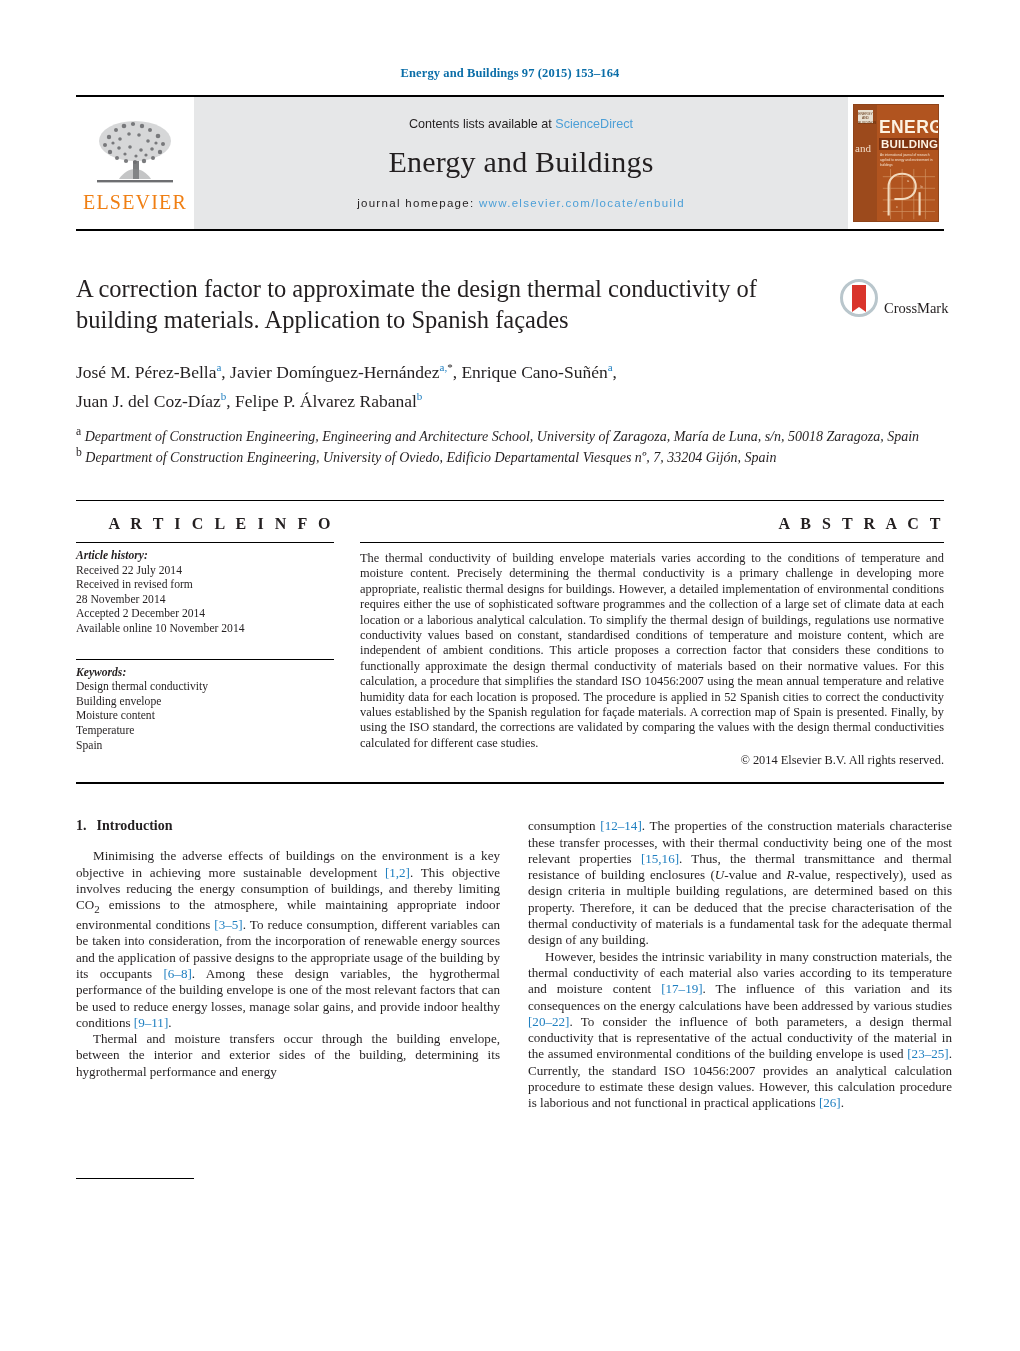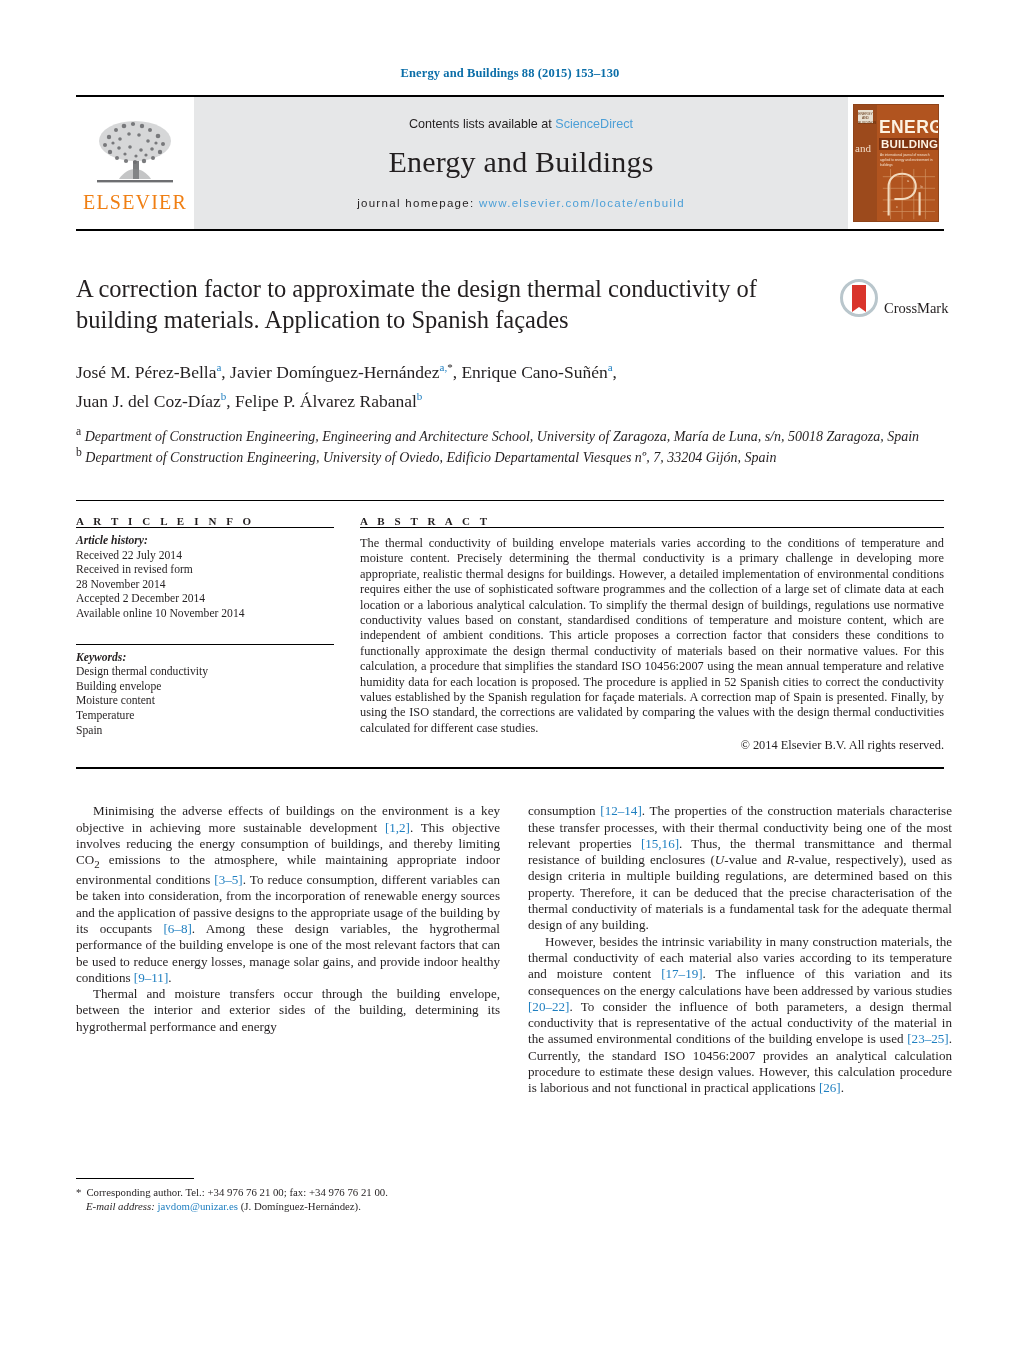--- a/index.html
+++ b/index.html
@@ -212,23 +212,25 @@
     border-top: 1.6px solid #000;
     padding-top: 14px;
     display: flex;
     gap: 26px;
   }
   .col-info { width: 258px; flex: 0 0 258px; }
   .col-abs  { flex: 1 1 auto; }
   .sec-head {
     font-family: "Liberation Serif", serif;
     font-weight: bold;
-    font-size: 11px;
+    font-size: 16px;
     letter-spacing: 3.6px;
     color: #231f20;
+    margin-bottom: 9px;
+    text-align: right;
   }
   .rule { border-top: 1.1px solid #000; }
   .info-body {
     font-family: "Liberation Serif", serif;
     font-size: 11.6px;
     line-height: 14.6px;
     color: #231f20;
     padding-top: 6px;
   }
   .info-body .lbl { font-style: italic; font-weight: bold; }
@@ -314,21 +316,21 @@
     line-height: 14.5px;
     color: #231f20;
   }
   .doi-link { color: #1f7fc0; text-decoration: none; }
 </style>
 </head>
 <body>
 
 <div class="page">
 
-  <div class="running-head">Energy and Buildings 88 (2015) 153–130</div>
+  <div class="running-head">Energy and Buildings 97 (2015) 153–164</div>
 
   <div class="masthead">
 
     <div class="elsevier-logo">
       <svg class="tree-svg" width="92" height="74" viewBox="0 0 92 74">
         <g fill="#6d6e71">
           <ellipse cx="46" cy="24" rx="36" ry="20" fill="#8a8c8e" opacity="0.35"></ellipse>
           <path d="M44 44 L44 62 L50 62 L50 44 Z" fill="#7b7d7f"></path>
           <path d="M30 62 C34 56 40 52 46 52 C52 52 58 56 62 62 Z" fill="#8a8c8e" opacity="0.5"></path>
           <g opacity="0.9">
@@ -461,20 +463,23 @@
       <div class="abstract-text">The thermal conductivity of building envelope materials varies according to the conditions of temperature and moisture content. Precisely determining the thermal conductivity is a primary challenge in developing more appropriate, realistic thermal designs for buildings. However, a detailed implementation of environmental conditions requires either the use of sophisticated software programmes and the collection of a large set of climate data at each location or a laborious analytical calculation. To simplify the thermal design of buildings, regulations use normative conductivity values based on constant, standardised conditions of temperature and moisture content, which are independent of ambient conditions. This article proposes a correction factor that considers these conditions to functionally approximate the design thermal conductivity of materials based on their normative values. For this calculation, a procedure that simplifies the standard ISO 10456:2007 using the mean annual temperature and relative humidity data for each location is proposed. The procedure is applied in 52 Spanish cities to correct the conductivity values established by the Spanish regulation for façade materials. A correction map of Spain is presented. Finally, by using the ISO standard, the corrections are validated by comparing the values with the design thermal conductivities calculated for different case studies.</div>
       <div class="copyright">© 2014 Elsevier B.V. All rights reserved.</div>
     </div>
   </div>
 
   <div class="bottom-rule"></div>
 
   <div class="body-cols">
 
     <div class="bcol">
+      <div class="h-sec">
+        <span class="num">1.</span><span>Introduction</span>
+      </div>
 
       <p class="body">
         <span style="display:inline-block;width:17px"></span><span>Minimising the adverse effects of buildings on the environment is a key objective in achieving more sustainable development </span><span class="ref">[1,2]</span><span>. This objective involves reducing the energy consumption of buildings, and thereby limiting CO</span><sub>2</sub><span> emissions to the atmosphere, while maintaining appropriate indoor environmental conditions </span><span class="ref">[3–5]</span><span>. To reduce consumption, different variables can be taken into consideration, from the incorporation of renewable energy sources and the application of passive designs to the appropriate usage of the building by its occupants </span><span class="ref">[6–8]</span><span>. Among these design variables, the hygrothermal performance of the building envelope is one of the most relevant factors that can be used to reduce energy losses, manage solar gains, and provide indoor healthy conditions </span><span class="ref">[9–11]</span><span>.</span>
       </p>
 
       <p class="body">
         <span>Thermal and moisture transfers occur through the building envelope, between the interior and exterior sides of the building, determining its hygrothermal performance and energy</span>
       </p>
     </div>
 
@@ -484,22 +489,16 @@
       </p>
 
       <p class="body">
         <span>However, besides the intrinsic variability in many construction materials, the thermal conductivity of each material also varies according to its temperature and moisture content </span><span class="ref">[17–19]</span><span>. The influence of this variation and its consequences on the energy calculations have been addressed by various studies </span><span class="ref">[20–22]</span><span>. To consider the influence of both parameters, a design thermal conductivity that is representative of the actual conductivity of the material in the assumed environmental conditions of the building envelope is used </span><span class="ref">[23–25]</span><span>. Currently, the standard ISO 10456:2007 provides an analytical calculation procedure to estimate these design values. However, this calculation procedure is laborious and not functional in practical applications </span><span class="ref">[26]</span><span>.</span>
       </p>
     </div>
   </div>
 
   <div class="footnote">
     <div class="fn-rule"></div>
-    <div class="fn-text">
-      <span class="star">*</span><span>Corresponding author. Tel.: +34 976 76 21 00; fax: +34 976 76 21 00.</span><br>
-      <span style="display:inline-block;width:10px"></span><span class="em">E-mail address:</span>
-      <a class="mail" href="#">javdom@unizar.es</a>
-      <span>(J. Domínguez-Hernández).</span>
-    </div>
   </div>
 
 
 </div>
 
 </body></html>

